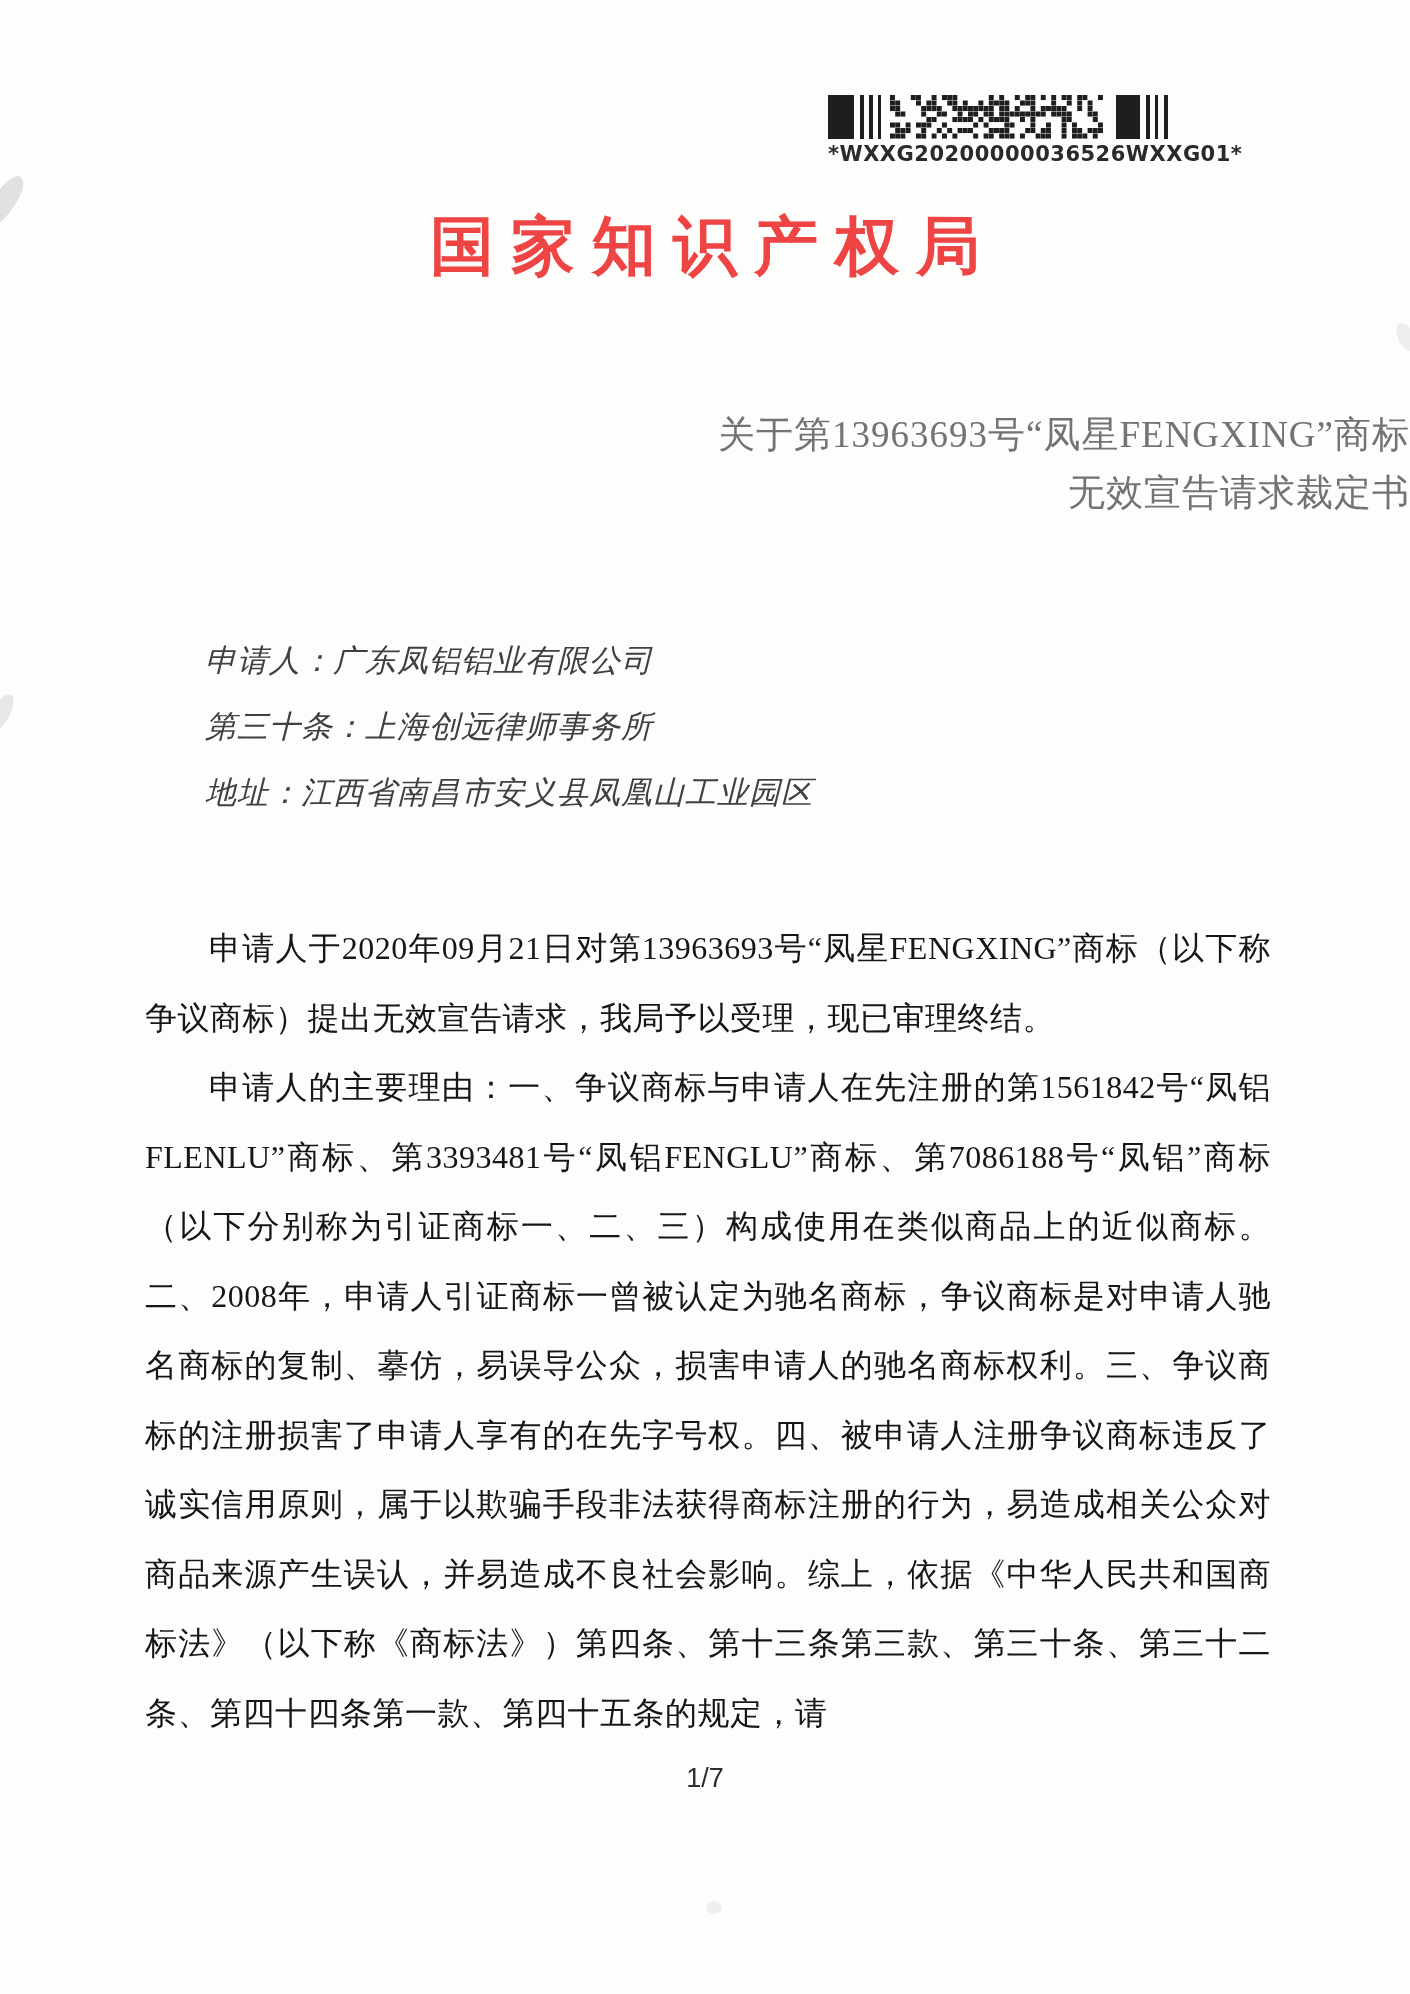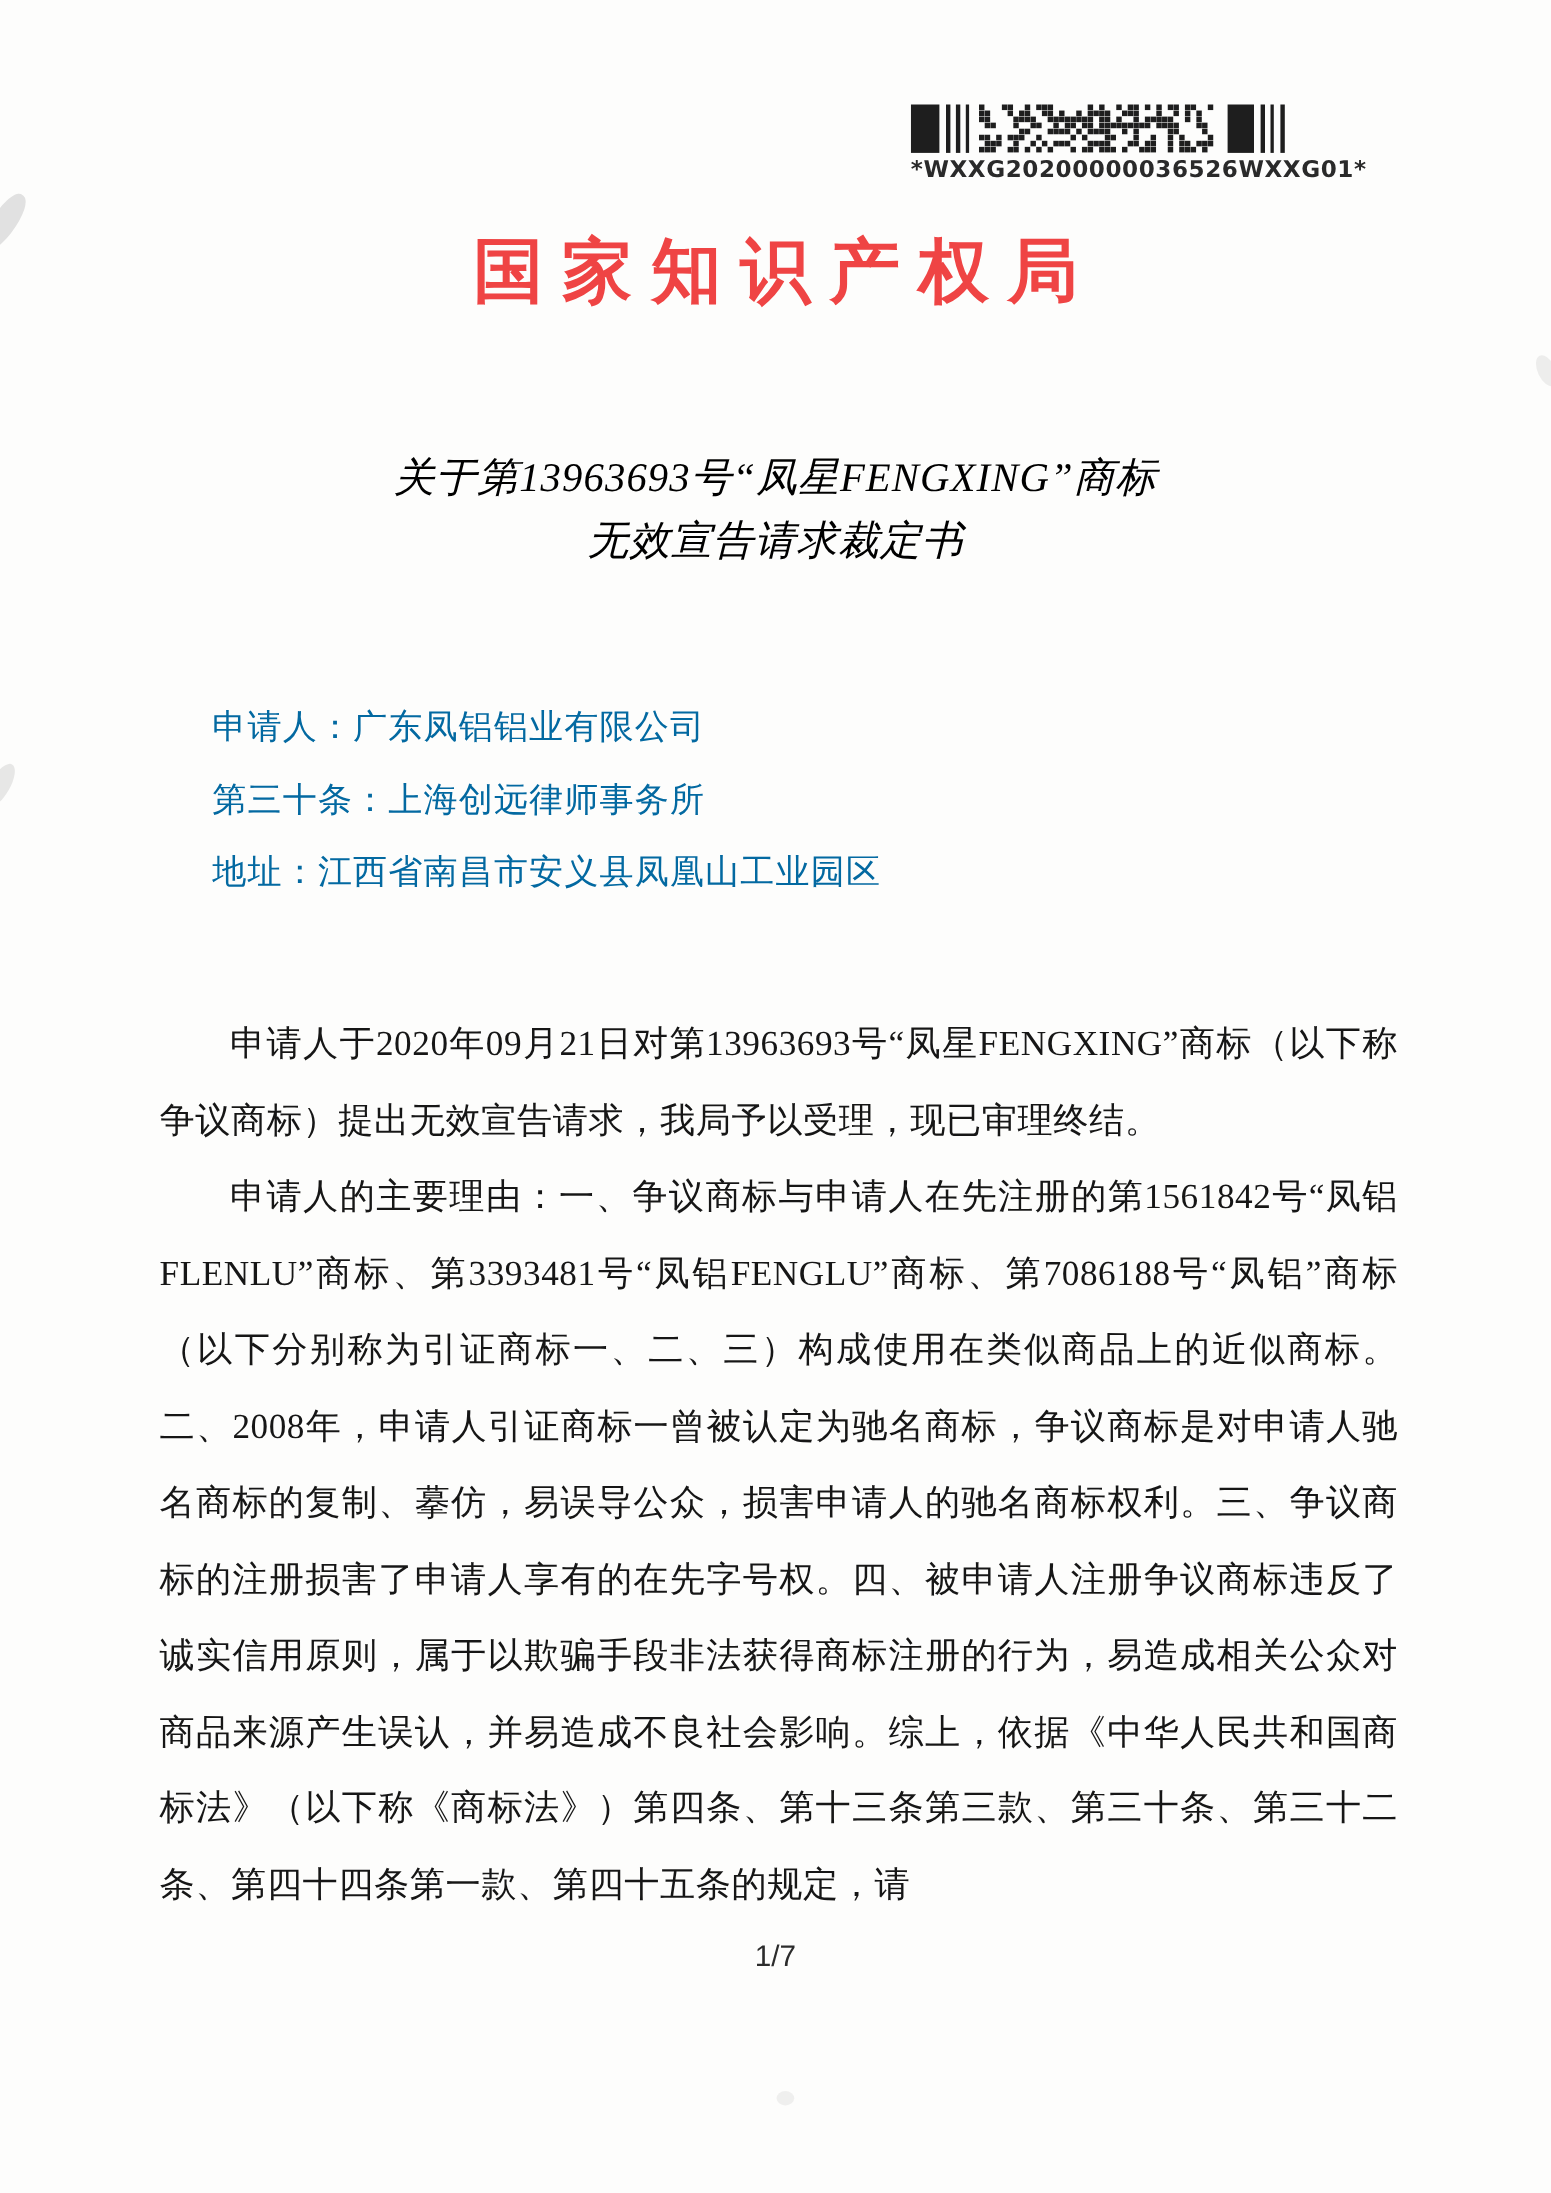--- a/index.html
+++ b/index.html
@@ -49,44 +49,44 @@
     color: #ef4444;
     line-height: 80px;
   }
 
   
   .doc-title {
     position: absolute;
     top: 406px;
     left: 0;
     width: 100%;
-    text-align: center;
+    text-align: right;
     font-size: 37px;
     line-height: 58px;
     letter-spacing: 1px;
-    color: #000000;
-    font-style: italic;
+    color: #737373;
   }
 
   
   .doc-number {
     position: absolute;
     top: 521px;
     right: 164px;
     font-size: 27px;
     color: #222;
   }
 
   
   .party-block {
     position: absolute;
     top: 628px;
-    left: 193px;
+    left: 205px;
     font-size: 31px;
-    color: #0369a1;
+    color: #404040;
+    font-style: italic;
   }
   .party-line { line-height: 66px; letter-spacing: 1px; }
 
   
   .body-block {
     position: absolute;
     top: 914px;
     left: 145px;
     width: 1126px;
     font-size: 32px;

